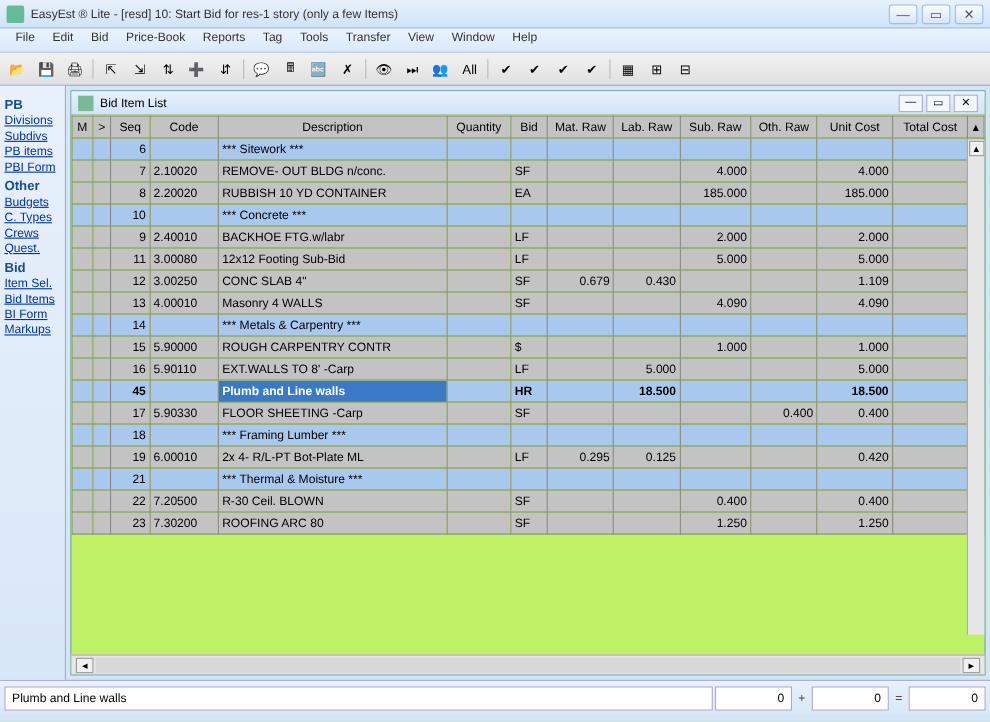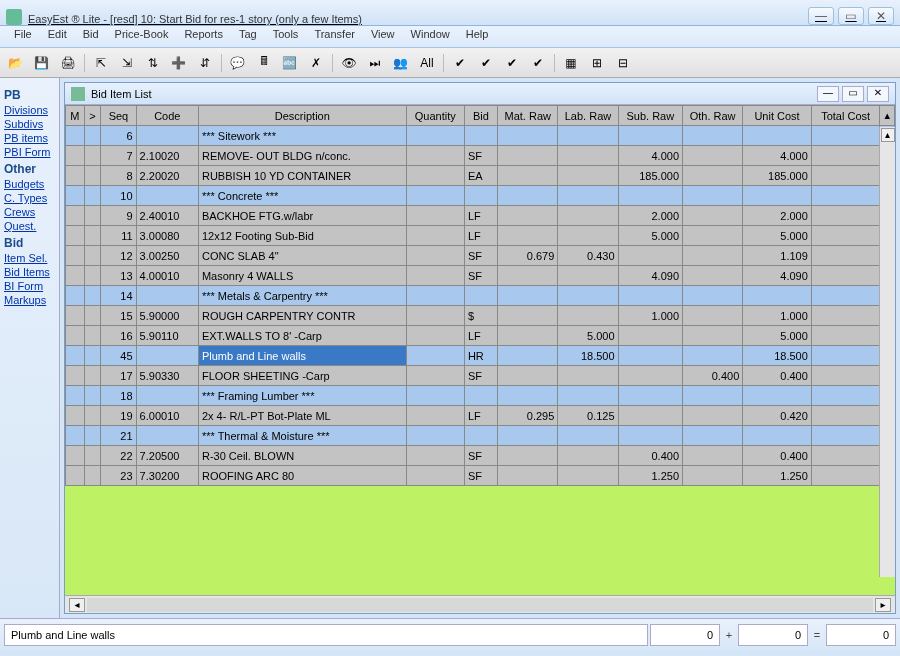--- a/index.html
+++ b/index.html
@@ -1,17 +1,17 @@
 <!DOCTYPE html>
 <html><head>
 <meta charset="utf-8">
 <style>
 * { box-sizing: border-box; margin: 0; padding: 0; font-family: Tahoma, sans-serif; font-size: 11px; }
 body { background: #d4e5f8; width: 900px; height: 656px; overflow: hidden; }
-.titlebar { height: 26px; background: linear-gradient(#e8f1fc,#d0e3f7); display: flex; align-items: flex-end; padding: 0 6px; border-bottom: 1px solid #8fb3db; text-decoration: underline; }
+.titlebar { height: 26px; background: linear-gradient(#e8f1fc,#d0e3f7); display: flex; align-items: center; padding: 0 6px; border-bottom: 1px solid #8fb3db; }
 .titlebar .app-icon { width: 16px; height: 16px; margin-right: 6px; background: #6b9; border-radius: 2px; }
 .titlebar .title { flex: 1; color: #333; }
 .titlebar .win-btn { width: 26px; height: 18px; margin-left: 4px; background: linear-gradient(#f8fbff,#d6e6f8); border: 1px solid #9fbfe0; border-radius: 3px; display: flex; align-items: center; justify-content: center; font-size: 12px; color: #555; cursor: pointer; }
 .titlebar .win-btn.close { color: #555; }
 .menubar { height: 22px; background: linear-gradient(#eaf3ff,#dce9f9); display: flex; padding: 0 6px; border-bottom: 1px solid #a5c3e4; }
 .menubar span { padding: 2px 8px; color: #333; cursor: pointer; }
 .toolbar { height: 30px; background: linear-gradient(#f2f2f2,#e0e0e0); display: flex; align-items: center; padding: 0 6px; gap: 6px; border-bottom: 1px solid #aaa; }
 .toolbar .tb-btn { width: 20px; height: 20px; display: flex; align-items: center; justify-content: center; font-size: 12px; cursor: pointer; }
 .main { display: flex; height: 540px; }
 .sidebar { width: 60px; background: linear-gradient(#e8f1fc,#d8e7f7); padding: 6px 4px; border-right: 1px solid #aac; }
@@ -25,21 +25,21 @@
 .subwin-title .wb { width: 22px; height: 16px; margin-left: 3px; border: 1px solid #aac; text-align: center; font-size: 10px; cursor: pointer; background: #f3f8ff; }
 .grid-wrap { flex: 1; overflow: hidden; position: relative; }
 table{border-collapse:collapse;width:100%;table-layout:fixed;}
 th,td{border:1px solid #888;padding:2px 3px;white-space:nowrap;overflow:hidden;text-overflow:clip;}
 th { background: #c3c3c3; font-weight: normal; height:20px; text-align:center; }
 td { background: #c3c3c3; height:20px; }
 td.num { text-align: right; }
 td.seq { text-align: right; }
 tr.section td { background: #a9c8ed; }
 tr.selected td.desc { background: #3a79c6; color: #fff; }
-tr.selected td { background: #a9c8ed; }
+tr.selected td { background: #a9c8ed; font-weight: bold; }
 .hscroll { height: 18px; background: #e6e6e6; border-top: 1px solid #aaa; display: flex; align-items: center; padding:0 4px; }
 .hscroll .arrow { width:16px; height:14px; border:1px solid #999; background:#f0f0f0; text-align:center; font-size:10px; cursor:pointer; }
 .hscroll .track { flex:1; height:14px; background:#d8d8d8; margin:0 2px; }
 .vscroll { position: absolute; right:0; top:22px; bottom:18px; width:16px; background:#e6e6e6; border-left:1px solid #aaa; }
 .vscroll .arrow { width:14px; height:14px; margin:1px auto; border:1px solid #999; background:#f0f0f0; text-align:center; font-size:10px; cursor:pointer; }
 .statusbar { height: 32px; background: linear-gradient(#e8f1fc,#d8e7f7); display: flex; align-items: center; padding: 4px; gap: 2px; border-top:1px solid #aac; }
 .statusbar .sb-cell { background: #fff; border: 1px solid #aac; height: 22px; padding: 2px 6px; display:flex; align-items:center; }
 .statusbar .main-cell { flex: 1; }
 .statusbar .small { width: 70px; justify-content:flex-end; }
 .statusbar .op { width: 14px; text-align:center; color:#544; }

